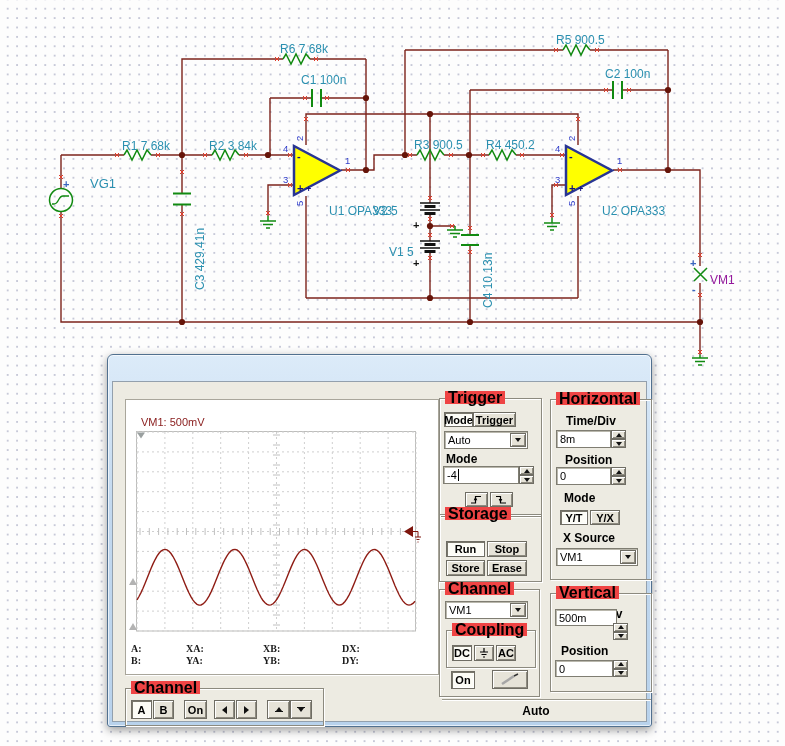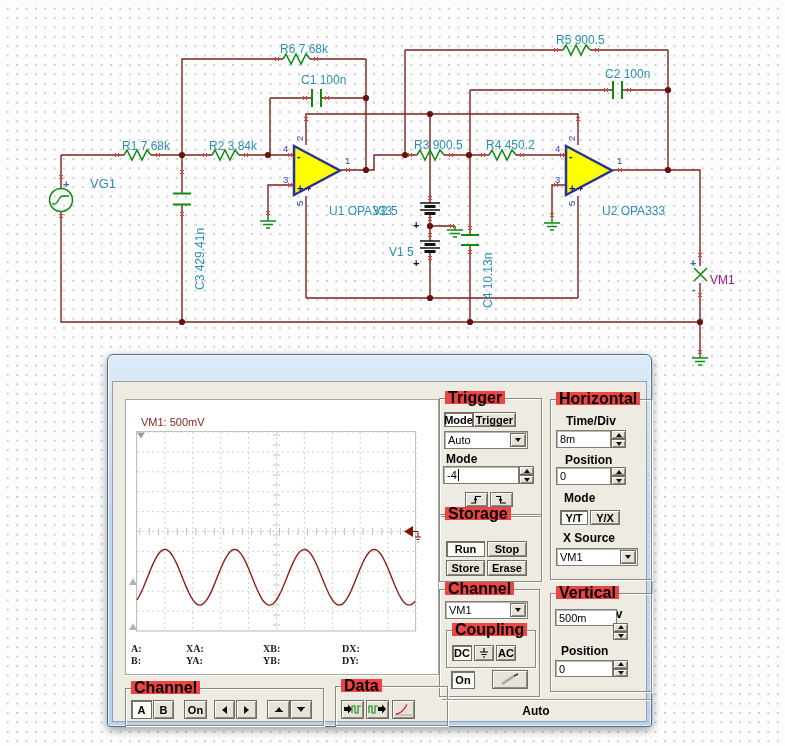--- a/index.html
+++ b/index.html
@@ -480,40 +480,19 @@
       <div class="b" style="left:141px;top:11px;width:23px;height:19px;flex-direction:column">
         <span class="tu"></span>
             <span class="bar"></span>
       </div>
       <div class="b" style="left:164px;top:11px;width:22px;height:19px;flex-direction:column">
         <span class="bar"></span>
             <span class="td"></span>
       </div>
     </div>
 
-    <div class="grp" style="left:222px;top:304px;width:111px;height:38px">
-      <span class="glabel">Data</span>
-      <div class="b" style="left:5px;top:13px;width:23px;height:19px">
-        <svg width="19" height="13" viewBox="0 0 19 13">
-          <polygon points="1,4 5,4 5,1.5 9,6 5,10.5 5,8 1,8" fill="#000"></polygon>
-          <polyline points="9,10 9,3 12,3 12,10 15,10 15,3 18,3" stroke="#1f8c1f" stroke-width="1.2" fill="none"></polyline>
-        </svg>
-      </div>
-      <div class="b" style="left:30px;top:13px;width:23px;height:19px">
-        <svg width="19" height="13" viewBox="0 0 19 13">
-          <polyline points="1,10 1,3 4,3 4,10 7,10 7,3 10,3" stroke="#1f8c1f" stroke-width="1.2" fill="none"></polyline>
-          <polygon points="10,4 14,4 14,1.5 18,6 14,10.5 14,8 10,8" fill="#000"></polygon>
-        </svg>
-      </div>
-      <div class="b" style="left:56px;top:13px;width:23px;height:19px">
-        <svg width="19" height="13" viewBox="0 0 19 13">
-          <path d="M1,12 H18" stroke="#999" stroke-width="0.8"></path>
-          <path d="M2,11 C7,11 10,7 13,1.5" stroke="#c22" stroke-width="1.3" fill="none"></path>
-        </svg>
-      </div>
-    </div>
 
     <div class="groove"></div>
     <div class="status-auto">Auto</div>
   </div>
 </div>
 
 </div>
 
 </body></html>

